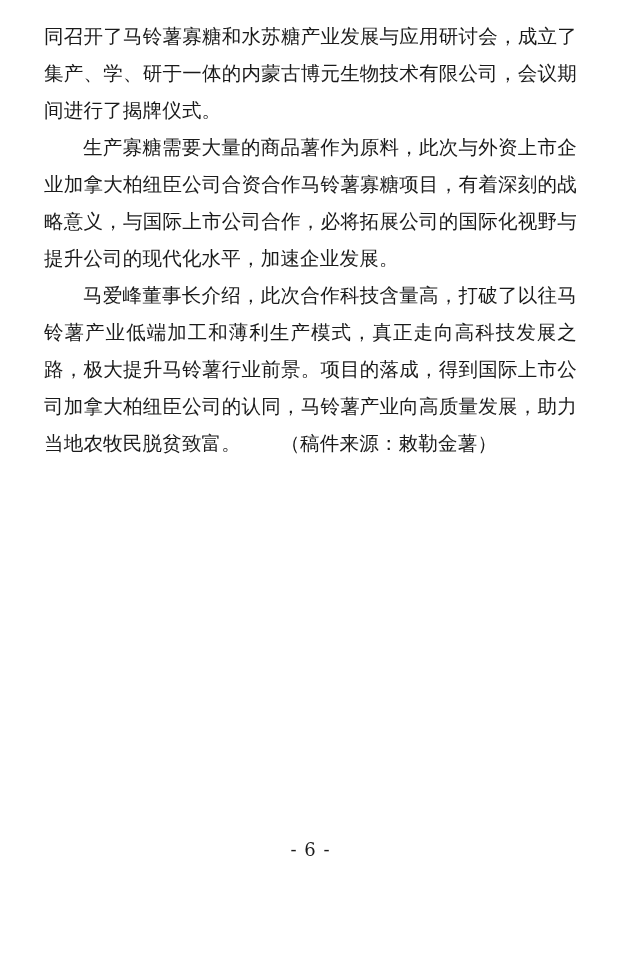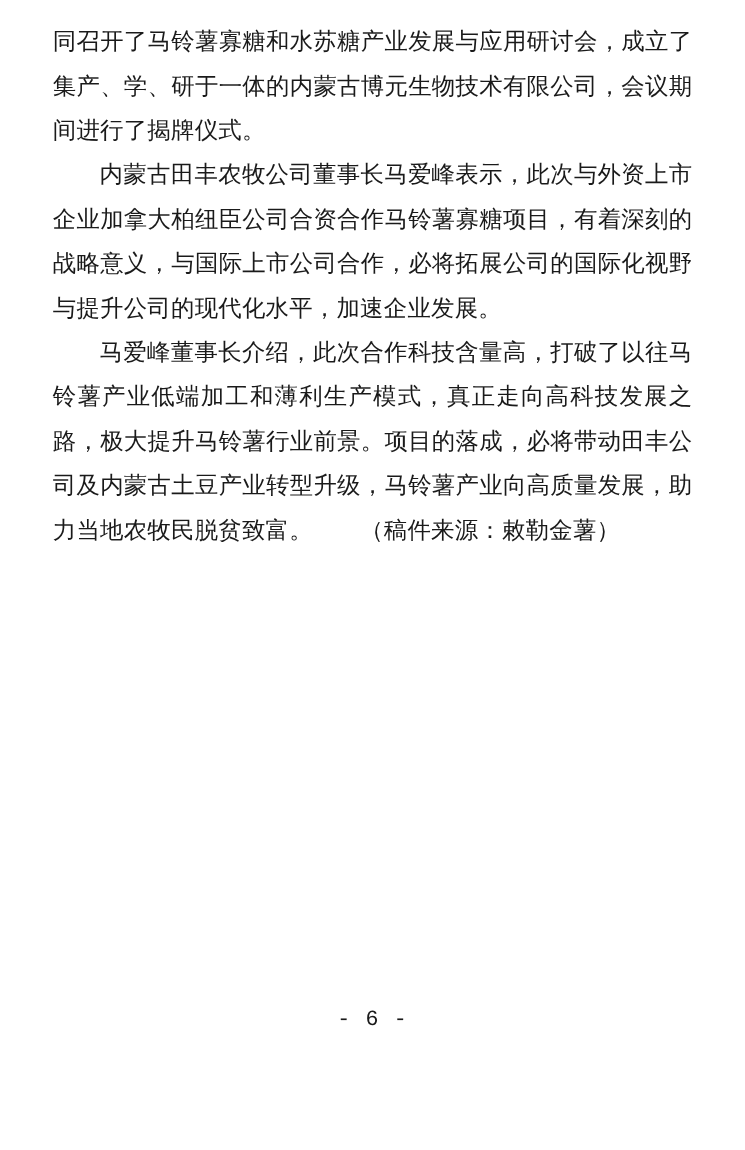--- a/index.html
+++ b/index.html
@@ -14,21 +14,20 @@
     color: #1a1a1a;
     overflow: hidden;
   }
   .page {
     position: relative;
     width: 621px;
     height: 888px;
     box-sizing: border-box;
     padding: 18px 44px 0 44px;
     background: #ffffff;
-    font-family: Liberation Mono, monospace;
   }
   .doc-body {
     font-size: 19.5px;
     line-height: 37px;
     text-align: justify;
     text-justify: inter-ideograph;
     letter-spacing: 0.2px;
   }
   .para {
     margin: 0 0 0 0;
@@ -48,17 +47,17 @@
     letter-spacing: 1px;
     color: #1a1a1a;
   }
 </style>
 </head>
 <body>
 
 <div class="page">
   <div class="doc-body">
     <p class="para first">同召开了马铃薯寡糖和水苏糖产业发展与应用研讨会，成立了集产、学、研于一体的内蒙古博元生物技术有限公司，会议期间进行了揭牌仪式。</p>
-    <p class="para">内蒙古田丰农牧公司董事长马爱峰表示，此次与外资上市企业加拿大柏纽臣公司合资合作马铃薯寡糖项目，有着深刻的战略意义，与国际上市公司合作，必将拓展公司的国际化视野与提升公司的现代化水平，加速企业发展。</p>
-    <p class="para">马爱峰董事长介绍，此次合作科技含量高，打破了以往马铃薯产业低端加工和薄利生产模式，真正走向高科技发展之路，极大提升马铃薯行业前景。项目的落成，必将带动田丰公司及内蒙古土豆产业转型升级，马铃薯产业向高质量发展，助力当地农牧民脱贫致富。　　（稿件来源：敕勒金薯）</p>
+    <p class="para">生产寡糖需要大量的商品薯作为原料，此次与外资上市企业加拿大柏纽臣公司合资合作马铃薯寡糖项目，有着深刻的战略意义，与国际上市公司合作，必将拓展公司的国际化视野与提升公司的现代化水平，加速企业发展。</p>
+    <p class="para">马爱峰董事长介绍，此次合作科技含量高，打破了以往马铃薯产业低端加工和薄利生产模式，真正走向高科技发展之路，极大提升马铃薯行业前景。项目的落成，得到国际上市公司加拿大柏纽臣公司的认同，马铃薯产业向高质量发展，助力当地农牧民脱贫致富。　　（稿件来源：敕勒金薯）</p>
   </div>
   <div class="footer">- 6 -</div>
 </div>
 
 </body></html>

